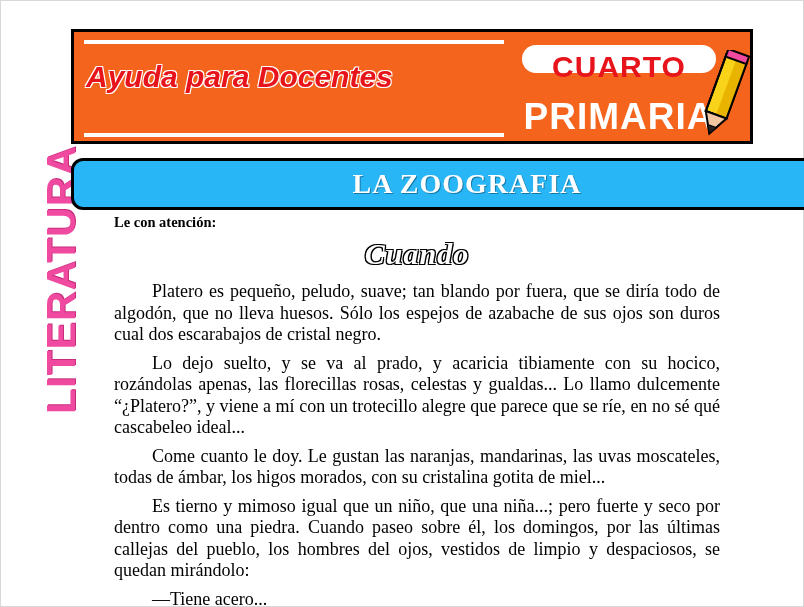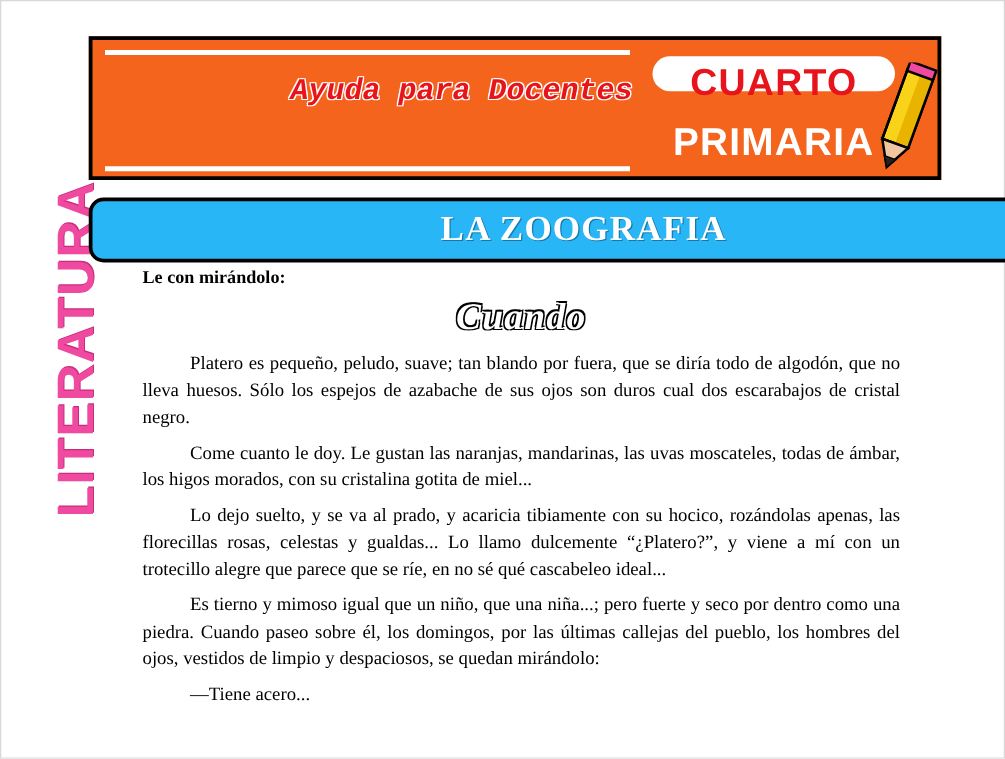--- a/index.html
+++ b/index.html
@@ -66,25 +66,25 @@
     height: 97px;
     border-top: 4px solid #ffffff;
     border-bottom: 4px solid #ffffff;
     box-sizing: border-box;
   }
   .banner-title {
     position: absolute;
     left: 12px;
     top: 28px;
     width: 420px;
-    text-align: right;
-    font-family: Liberation Mono, monospace;
+    text-align: left;
+    font-family: Liberation Sans, sans-serif;
     font-weight: bold;
     font-style: italic;
-    font-size: 24px;
+    font-size: 30px;
     color: #e8141c;
     text-shadow: 1px 1px 0 #ffffff, -1px -1px 0 #ffffff, 1px -1px 0 #ffffff, -1px 1px 0 #ffffff;
     letter-spacing: 0px;
   }
   .grade-pill {
     position: absolute;
     left: 448px;
     top: 13px;
     width: 194px;
     height: 28px;
@@ -99,21 +99,21 @@
     letter-spacing: 1px;
   }
   .grade-sub {
     position: absolute;
     left: 440px;
     top: 64px;
     width: 210px;
     text-align: center;
     font-family: "Liberation Sans", sans-serif;
     font-weight: bold;
-    font-size: 31px;
+    font-size: 37px;
     color: #ffffff;
     letter-spacing: 1px;
   }
   .pencil {
     position: absolute;
     left: 614px;
     top: 18px;
     width: 70px;
     height: 92px;
   }
@@ -161,21 +161,21 @@
     font-size: 30px;
     color: #ffffff;
     text-shadow: 1.2px 1.2px 0 #000000, -1.2px -1.2px 0 #000000, 1.2px -1.2px 0 #000000, -1.2px 1.2px 0 #000000;
     margin: 4px 0 10px 0;
     letter-spacing: 1px;
   }
   .para {
     text-align: justify;
     text-indent: 38px;
     font-family: "Liberation Serif", serif;
-    font-size: 15px;
+    font-size: 18px;
     line-height: 21.5px;
     color: #000000;
     margin: 0 0 7px 0;
   }
   .para.dialog {
     text-indent: 38px;
     margin-bottom: 0;
   }
 </style>
 </head>
@@ -202,22 +202,22 @@
           <path d="M30 78 L35 86 L40 78 Z" fill="#222" stroke="#000" stroke-width="1"></path>
           <rect x="24" y="0" width="22" height="8" fill="#ef4aa0" stroke="#000" stroke-width="2"></rect>
         </g>
       </svg>
     </div>
   </div>
 
   <div class="title-bar">LA ZOOGRAFIA</div>
 
   <div class="content">
-    <p class="instruction">Le con mirándolo:</p>
+    <p class="instruction">Le con atención:</p>
     <div class="story-title">Cuando</div>
     <p class="para">Platero es pequeño, peludo, suave; tan blando por fuera, que se diría todo de algodón, que no lleva huesos. Sólo los espejos de azabache de sus ojos son duros cual dos escarabajos de cristal negro.</p>
+    <p class="para">Lo dejo suelto, y se va al prado, y acaricia tibiamente con su hocico, rozándolas apenas, las florecillas rosas, celestas y gualdas... Lo llamo dulcemente “¿Platero?”, y viene a mí con un trotecillo alegre que parece que se ríe, en no sé qué cascabeleo ideal...</p>
     <p class="para">Come cuanto le doy. Le gustan las naranjas, mandarinas, las uvas moscateles, todas de ámbar, los higos morados, con su cristalina gotita de miel...</p>
-    <p class="para">Lo dejo suelto, y se va al prado, y acaricia tibiamente con su hocico, rozándolas apenas, las florecillas rosas, celestas y gualdas... Lo llamo dulcemente “¿Platero?”, y viene a mí con un trotecillo alegre que parece que se ríe, en no sé qué cascabeleo ideal...</p>
     <p class="para">Es tierno y mimoso igual que un niño, que una niña...; pero fuerte y seco por dentro como una piedra. Cuando paseo sobre él, los domingos, por las últimas callejas del pueblo, los hombres del ojos, vestidos de limpio y despaciosos, se quedan mirándolo:</p>
     <p class="para dialog">—Tiene acero...</p>
   </div>
 
 </div>
 
 </body></html>

